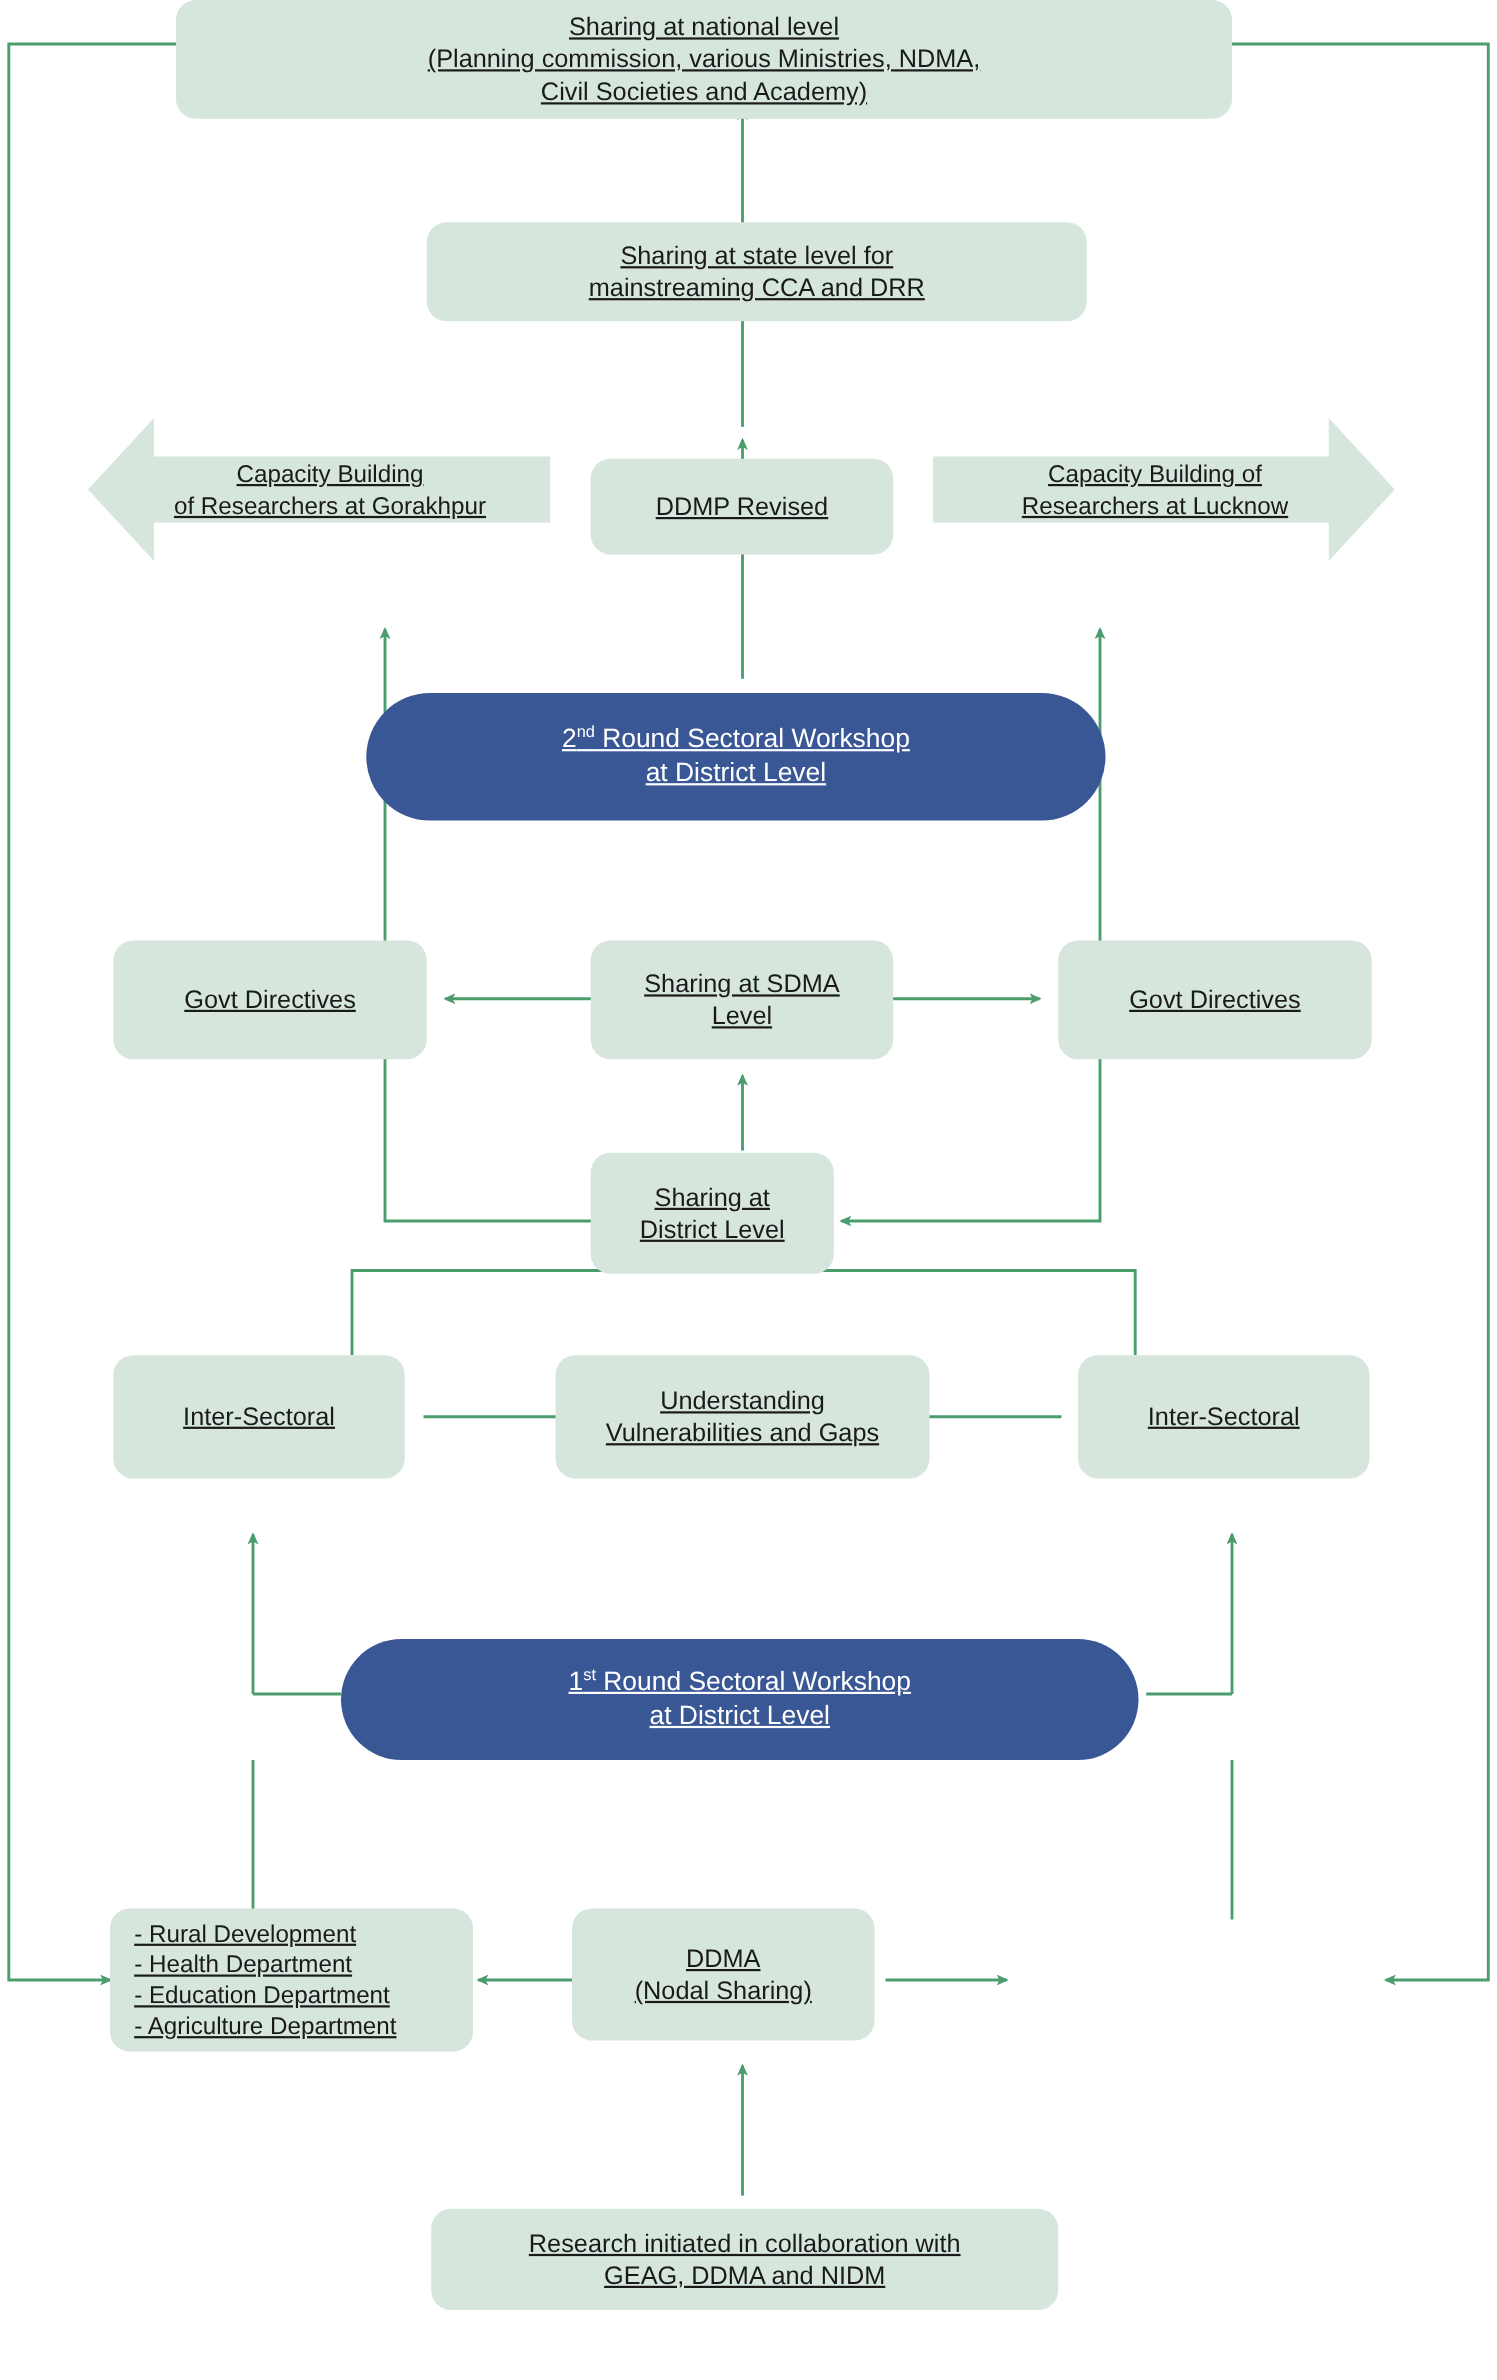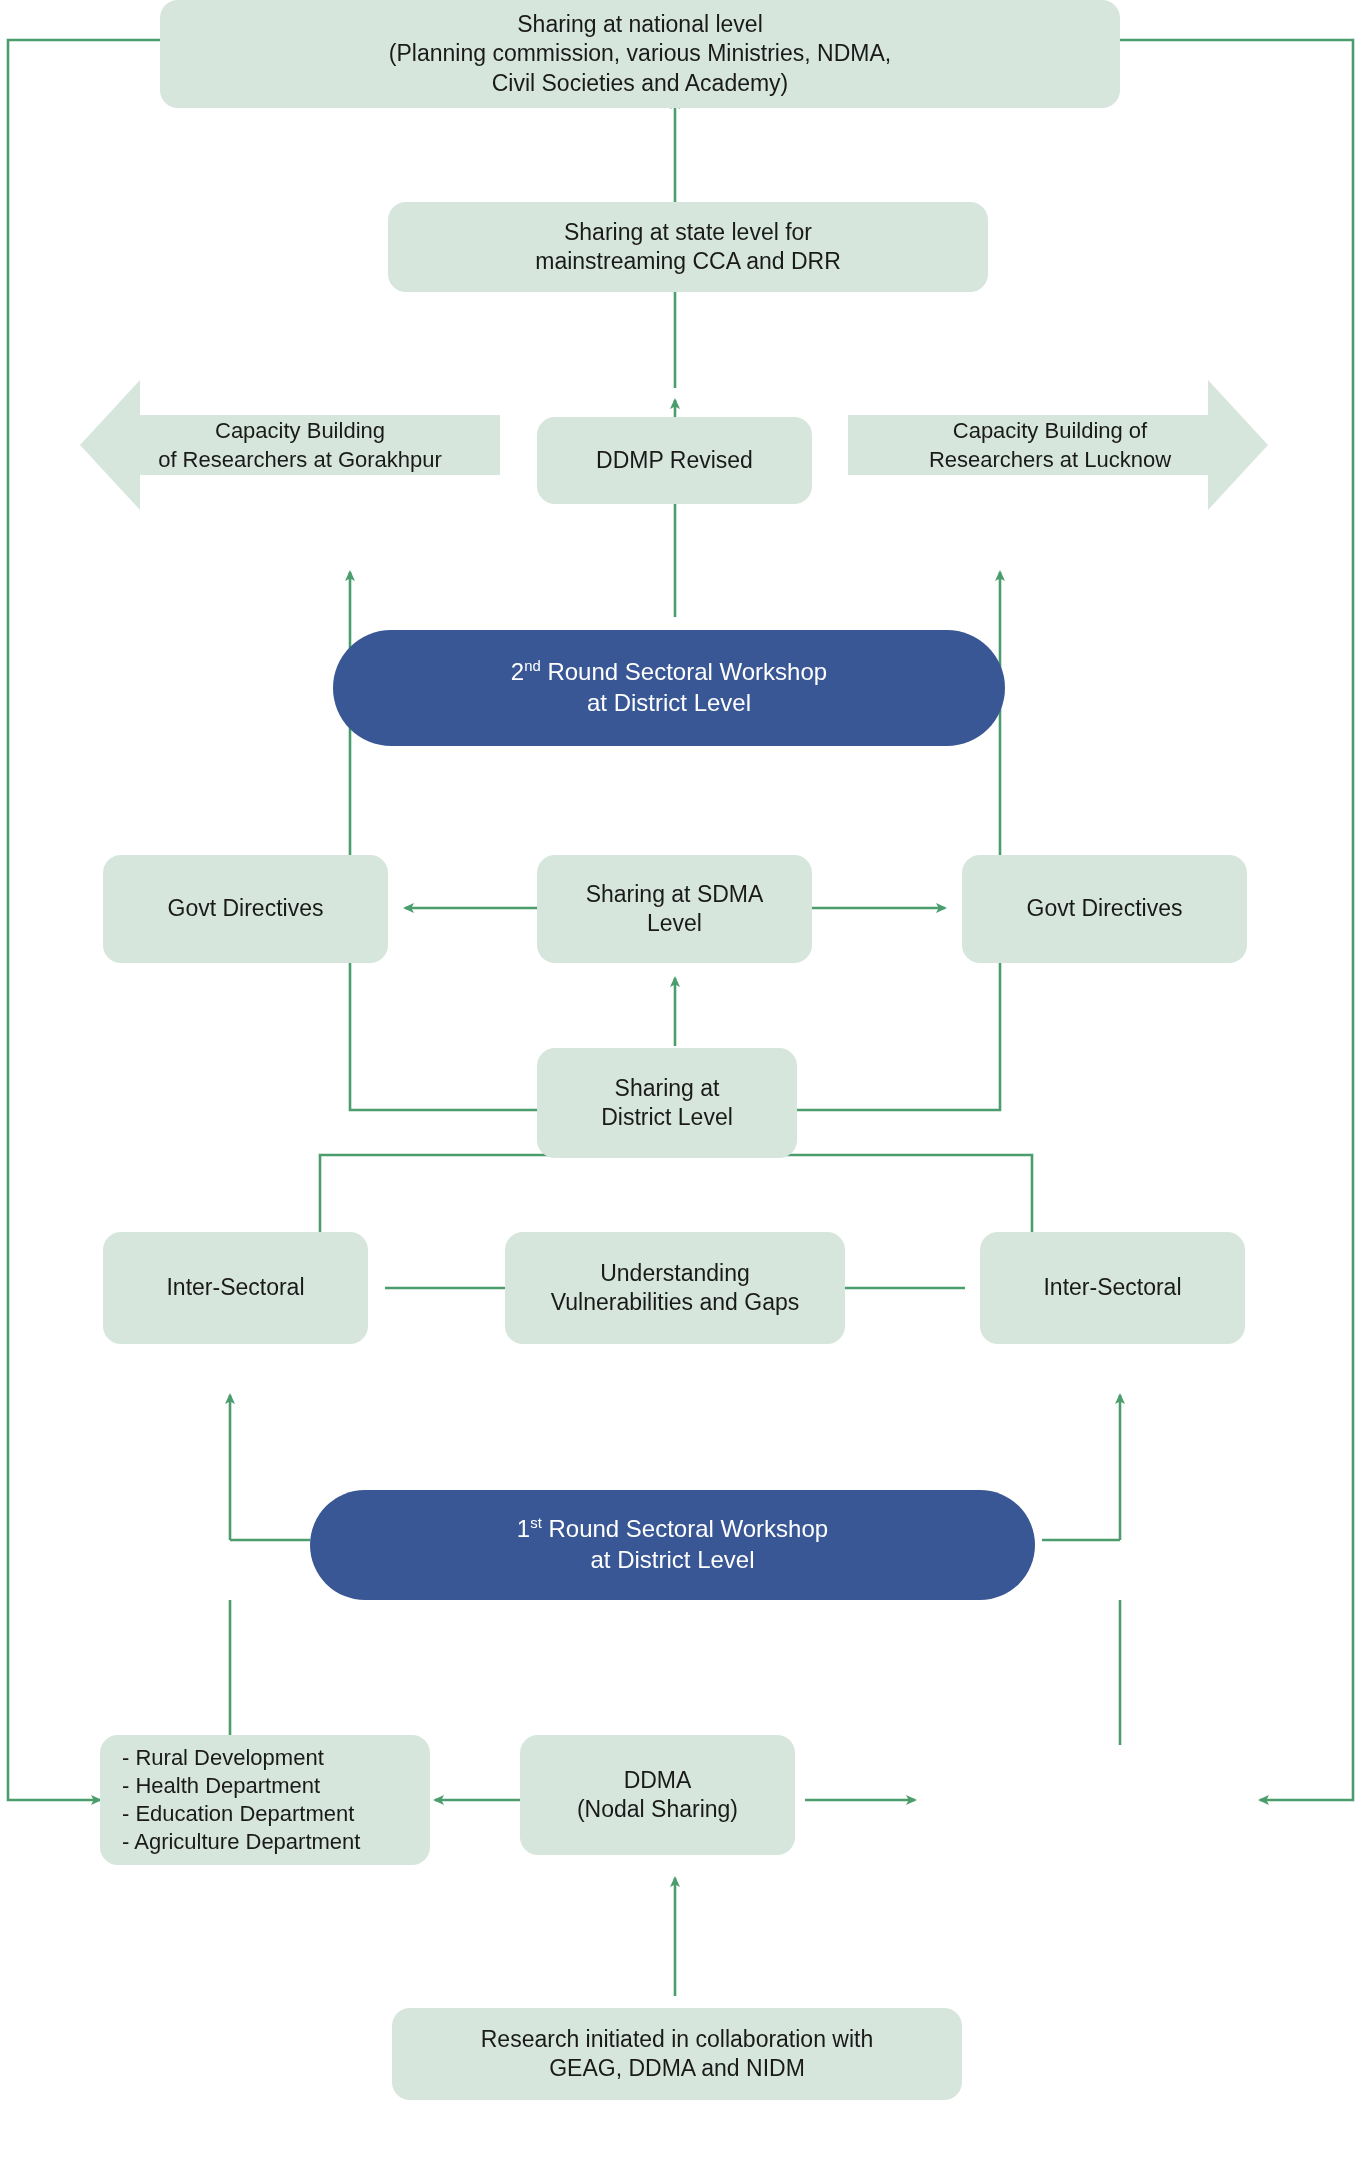--- a/index.html
+++ b/index.html
@@ -2,21 +2,21 @@
 <html><head>
 <meta charset="utf-8">
 <style>
   html,body{margin:0;padding:0;background:#ffffff;}
   body{font-family:"Liberation Sans", sans-serif;}
   #stage{position:relative;width:1361px;height:2164px;background:#ffffff;overflow:hidden;}
   #svglayer{position:absolute;left:0;top:0;width:1361px;height:2164px;}
   .node{position:absolute;box-sizing:border-box;display:flex;align-items:center;justify-content:center;text-align:center;color:#1a1a1a;line-height:1.28;}
   .green{background:#d6e6dc;border-radius:18px;}
   .blue{background:#3a5795;color:#ffffff;border-radius:90px;}
-  .node .txt{width:100%;padding:0 24px;}
+  .node .txt{width:100%;padding:0 24px;text-decoration:underline;}
   .leftal{text-align:left;}
   .leftal .txt{padding-left:22px;}
   sup{font-size:0.62em;vertical-align:super;line-height:0;}
   .arrowbox{position:absolute;}
 </style>
 </head>
 <body>
 
 <div id="stage">
 
@@ -132,21 +132,21 @@
     <div class="txt">
       <div>Sharing at SDMA</div>
       <div>Level</div>
     </div>
   </div>
 
   <div class="node green" style="left:962px;top:855px;width:285px;height:108px;font-size:23px;">
     <div class="txt"><span>Govt Directives</span></div>
   </div>
 
-  <div class="node green" style="left:537px;top:1048px;width:260px;height:110px;font-size:23px;">
+  <div class="node green" style="left:537px;top:1048px;width:221px;height:110px;font-size:23px;">
     <div class="txt">
       <div>Sharing at</div>
       <div>District Level</div>
     </div>
   </div>
 
   <div class="node green" style="left:103px;top:1232px;width:265px;height:112px;font-size:23px;">
     <div class="txt"><span>Inter-Sectoral</span></div>
   </div>
 

